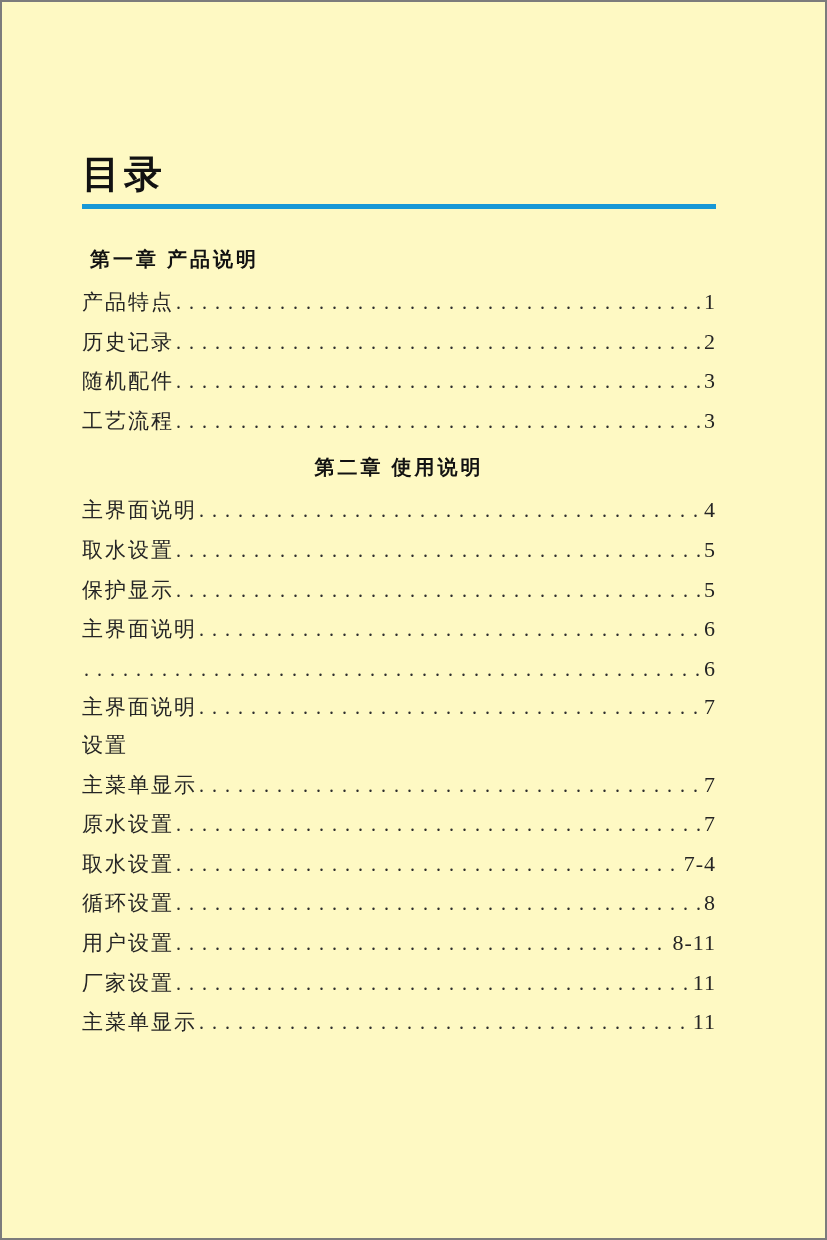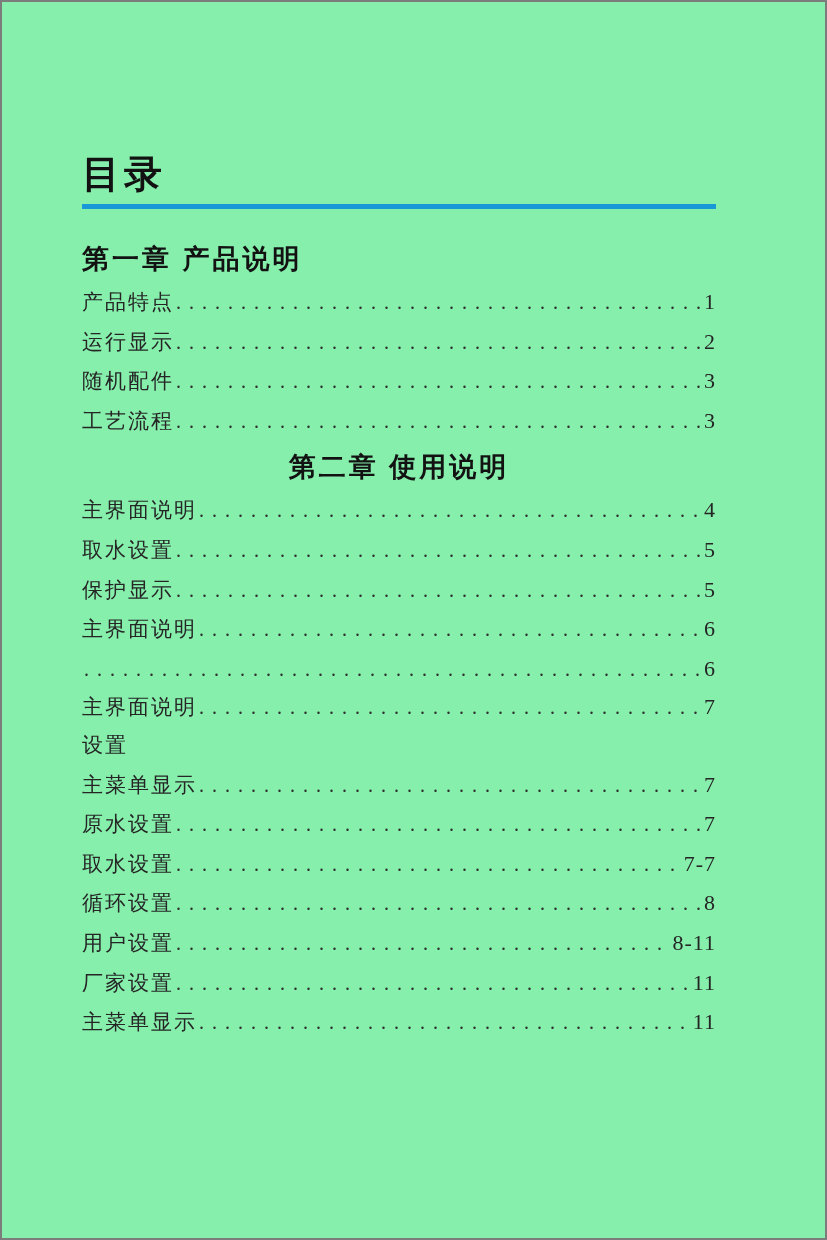--- a/index.html
+++ b/index.html
@@ -5,21 +5,21 @@
   html, body {
     margin: 0;
     padding: 0;
     background: #ffffff;
   }
   .sheet {
     position: relative;
     width: 827px;
     height: 1240px;
     box-sizing: border-box;
-    background: #86efac;
+    background: #fef9c3;
     border: 2px solid #7c7c7c;
     overflow: hidden;
     font-family: "Liberation Serif", serif;
     color: #1e1e1e;
   }
   .content {
     box-sizing: border-box;
     padding: 150px 109px 0 80px;
   }
   .doc-title {
@@ -30,26 +30,26 @@
     line-height: 44px;
     letter-spacing: 4px;
     color: #121212;
   }
   .title-rule {
     height: 5px;
     margin-top: 8px;
     background: #1898d6;
   }
   .toc-section .chapter-heading {
-    margin: 0;
+    margin: 8px;
     margin-top: 34px;
     margin-bottom: 8px;
-    font-family: Liberation Sans, sans-serif;
+    font-family: Liberation Serif, serif;
     font-weight: 700;
-    font-size: 27px;
+    font-size: 20px;
     line-height: 32px;
     letter-spacing: 3px;
     color: #121212;
   }
   .toc-section + .toc-section .chapter-heading {
     margin-top: 10px;
     text-align: center;
   }
   .toc-row {
     display: flex;
@@ -90,21 +90,21 @@
   <section class="toc-section">
     <h2 class="chapter-heading">第一章 产品说明</h2>
     <div class="entries">
   <div class="toc-row">
     <span class="label">产品特点</span>
     <span class="dots">. . . . . . . . . . . . . . . . . . . . . . . . . . . . . . . . . . . . . . . . . . . . . . . . . . . . . . . . . . . . . . . . . . . . . . . . . . . . . . . . . . . . . . . . . . . . . . . . . . . . . . . . . . . . . . . . . . . . . . . . . . . . . . . . . . . . . . . . . . . . . . . . . . . . . . </span>
     <span class="pagenum">1</span>
   </div>
 
   <div class="toc-row">
-    <span class="label">运行显示</span>
+    <span class="label">历史记录</span>
     <span class="dots">. . . . . . . . . . . . . . . . . . . . . . . . . . . . . . . . . . . . . . . . . . . . . . . . . . . . . . . . . . . . . . . . . . . . . . . . . . . . . . . . . . . . . . . . . . . . . . . . . . . . . . . . . . . . . . . . . . . . . . . . . . . . . . . . . . . . . . . . . . . . . . . . . . . . . . </span>
     <span class="pagenum">2</span>
   </div>
 
   <div class="toc-row">
     <span class="label">随机配件</span>
     <span class="dots">. . . . . . . . . . . . . . . . . . . . . . . . . . . . . . . . . . . . . . . . . . . . . . . . . . . . . . . . . . . . . . . . . . . . . . . . . . . . . . . . . . . . . . . . . . . . . . . . . . . . . . . . . . . . . . . . . . . . . . . . . . . . . . . . . . . . . . . . . . . . . . . . . . . . . . </span>
     <span class="pagenum">3</span>
   </div>
 
@@ -167,21 +167,21 @@
 
   <div class="toc-row">
     <span class="label">原水设置</span>
     <span class="dots">. . . . . . . . . . . . . . . . . . . . . . . . . . . . . . . . . . . . . . . . . . . . . . . . . . . . . . . . . . . . . . . . . . . . . . . . . . . . . . . . . . . . . . . . . . . . . . . . . . . . . . . . . . . . . . . . . . . . . . . . . . . . . . . . . . . . . . . . . . . . . . . . . . . . . . </span>
     <span class="pagenum">7</span>
   </div>
 
   <div class="toc-row">
     <span class="label">取水设置</span>
     <span class="dots">. . . . . . . . . . . . . . . . . . . . . . . . . . . . . . . . . . . . . . . . . . . . . . . . . . . . . . . . . . . . . . . . . . . . . . . . . . . . . . . . . . . . . . . . . . . . . . . . . . . . . . . . . . . . . . . . . . . . . . . . . . . . . . . . . . . . . . . . . . . . . . . . . . . . . . </span>
-    <span class="pagenum">7-7</span>
+    <span class="pagenum">7-4</span>
   </div>
 
   <div class="toc-row">
     <span class="label">循环设置</span>
     <span class="dots">. . . . . . . . . . . . . . . . . . . . . . . . . . . . . . . . . . . . . . . . . . . . . . . . . . . . . . . . . . . . . . . . . . . . . . . . . . . . . . . . . . . . . . . . . . . . . . . . . . . . . . . . . . . . . . . . . . . . . . . . . . . . . . . . . . . . . . . . . . . . . . . . . . . . . . </span>
     <span class="pagenum">8</span>
   </div>
 
   <div class="toc-row">
     <span class="label">用户设置</span>

